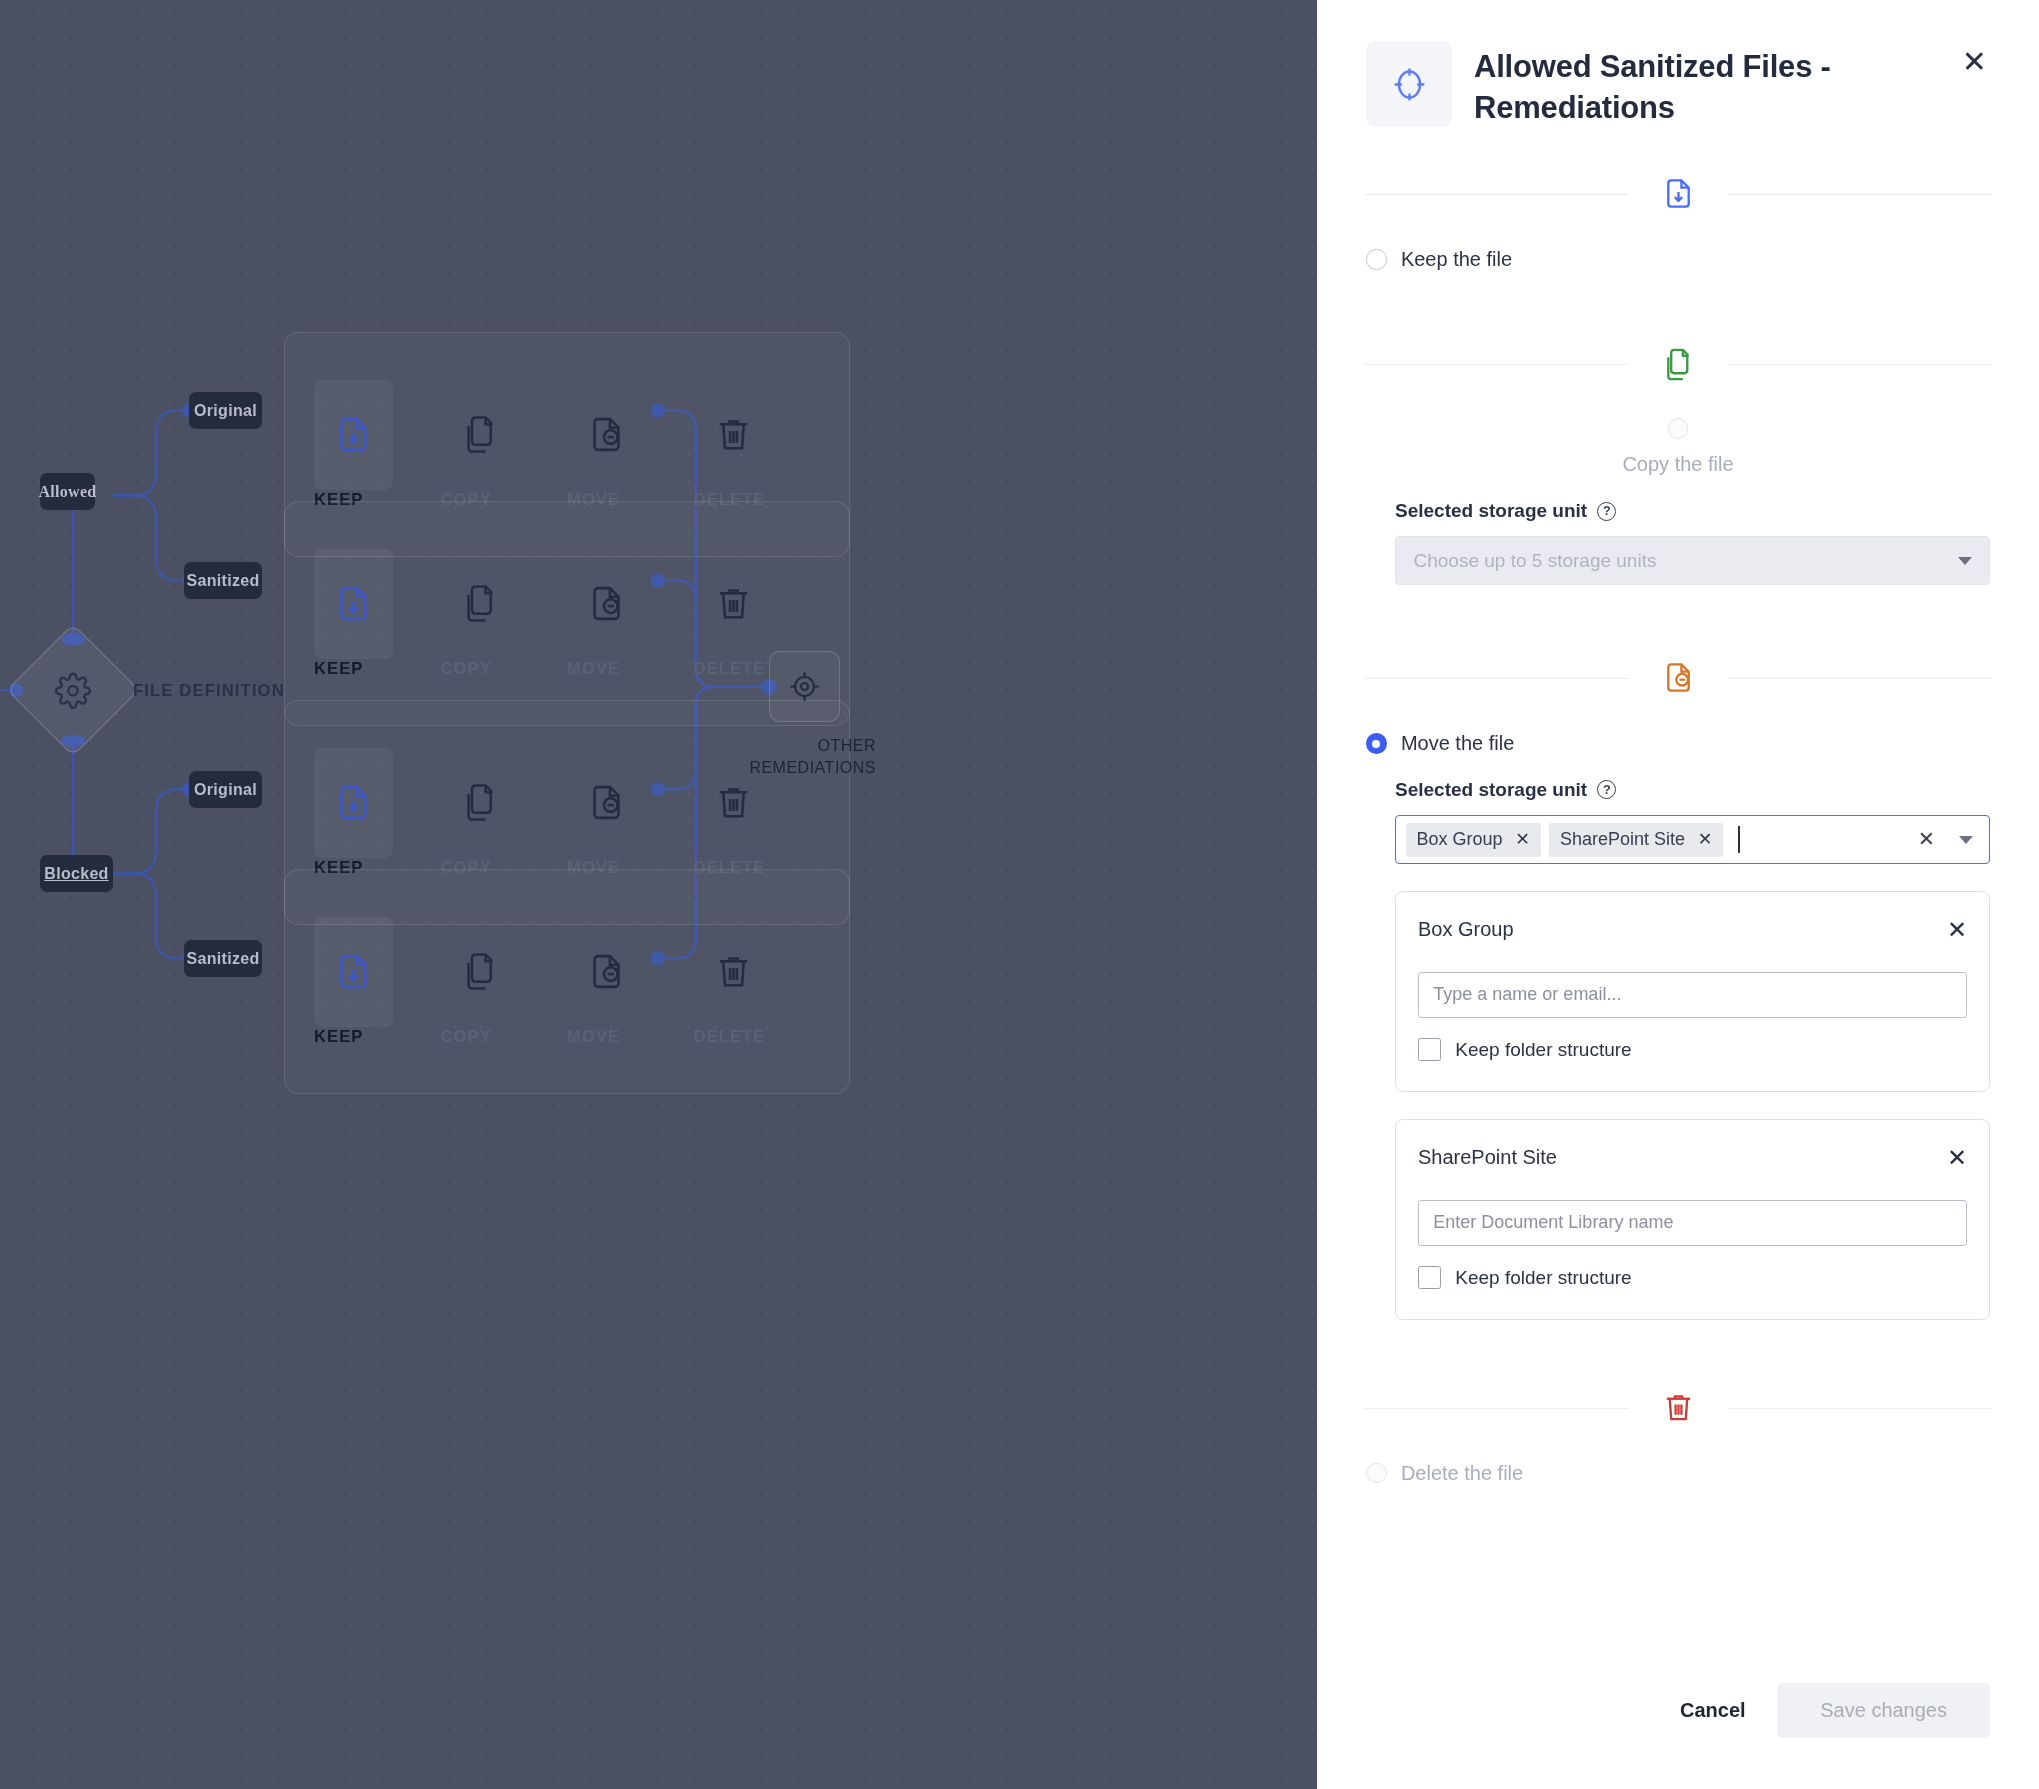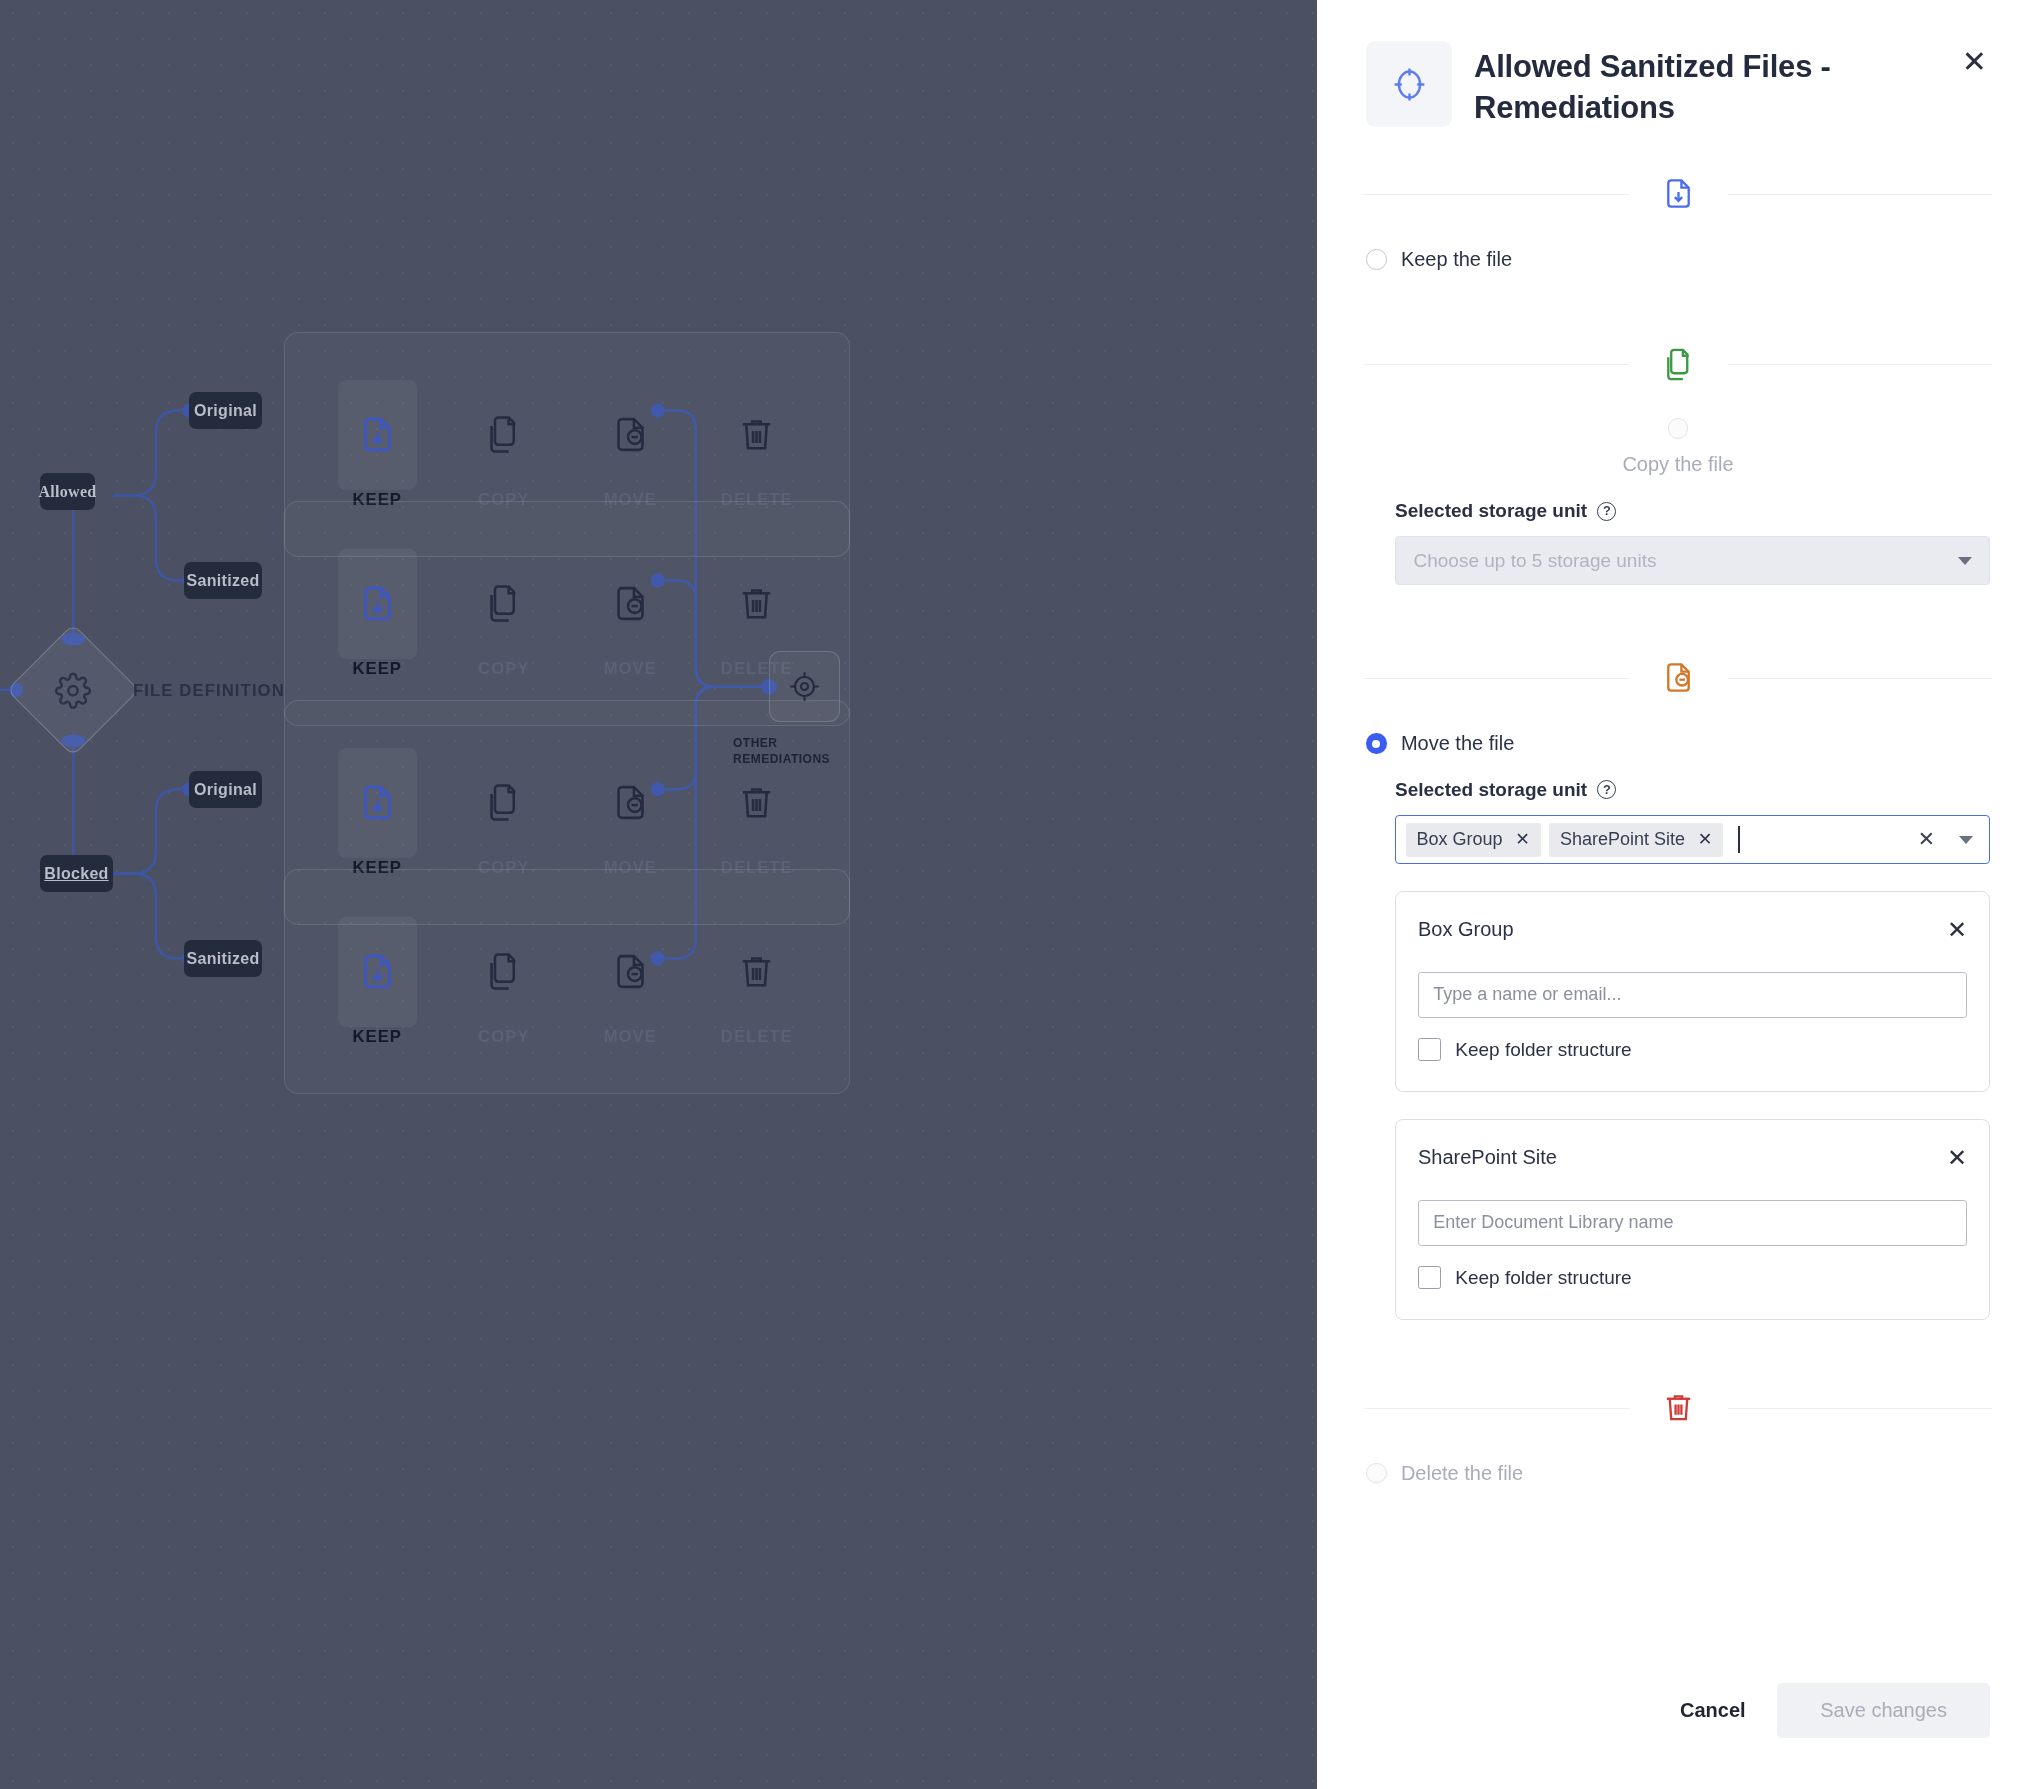--- a/index.html
+++ b/index.html
@@ -60,21 +60,21 @@
     border: 1.2px solid rgba(255,255,255,0.11);
     border-radius: 14.3px;
     background: rgba(255,255,255,0.025);
     display: flex;
     align-items: center;
     padding: 0 29px;
     z-index: 3;
   }
   .action-item {
     width: 131px;
-    display: flex; flex-direction: column; align-items: center;
+    display: flex; flex-direction: column; align-items: flex-start;
   }
   .action-icon-tile {
     width: 79px; height: 110px;
     display: flex; align-items: center; justify-content: center;
     border-radius: 8px;
   }
   .action-item.selected .action-icon-tile { background: rgba(255,255,255,0.055); }
   .action-label {
     font-size: 16.7px; font-weight: 700; letter-spacing: 1px;
     color: #5b6176;
@@ -85,22 +85,22 @@
     position: absolute;
     width: 71px; height: 71px;
     border: 1.2px solid rgba(255,255,255,0.16);
     background: rgba(255,255,255,0.035);
     border-radius: 11px;
     display: flex; align-items: center; justify-content: center;
     z-index: 4;
   }
   .other-label {
     position: absolute;
-    width: 143px; text-align: left;
-    font-size: 12px; font-weight: 700; letter-spacing: 0.5px;
+    width: 143px; text-align: right;
+    font-size: 16px; font-weight: 400; letter-spacing: 0.5px;
     line-height: 1.35;
     color: #1d2434;
     z-index: 4;
   }
 
   
   #panel {
     flex: 1 1 auto;
     height: 1789px;
     background: #fff;

